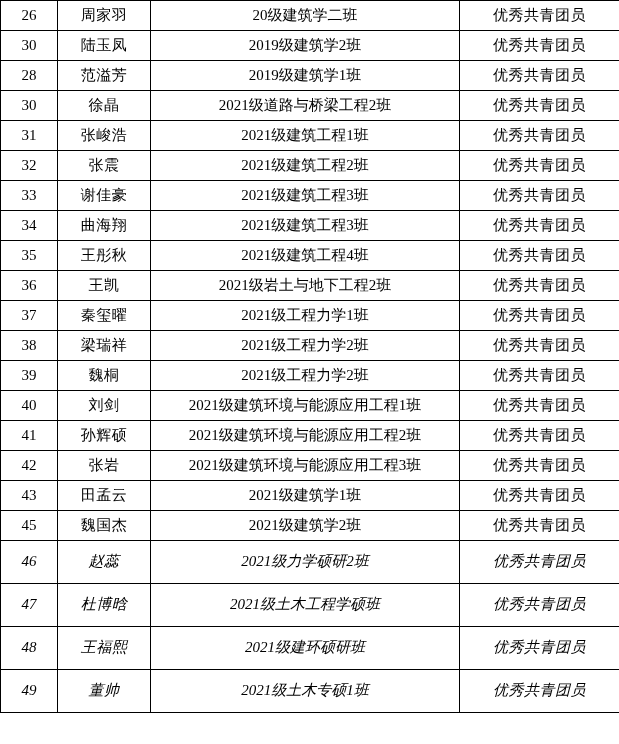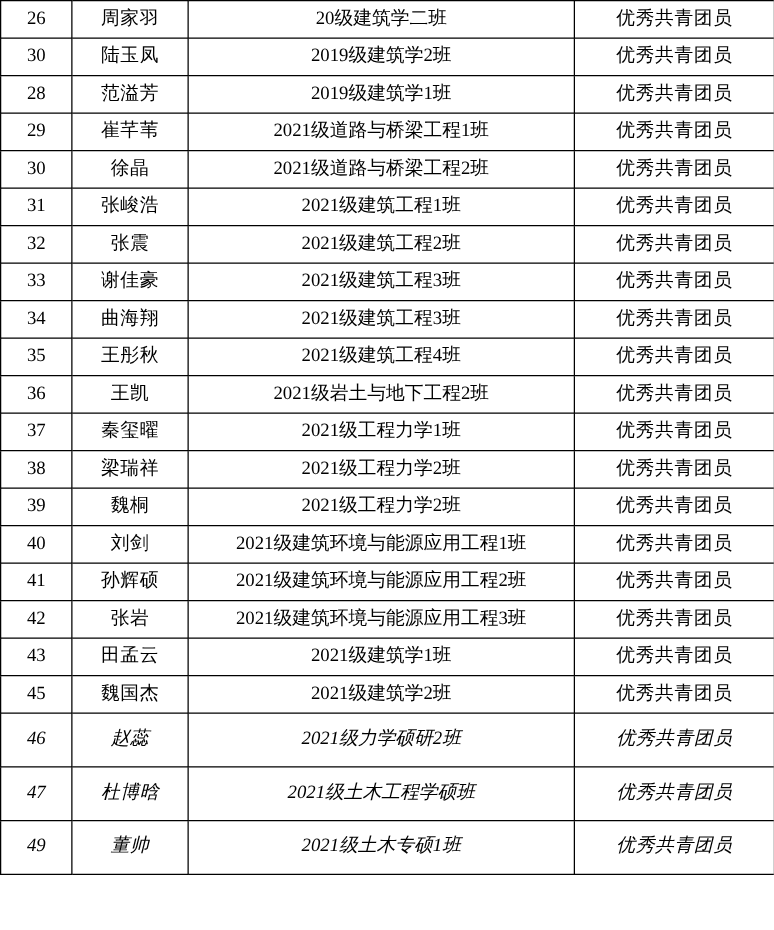--- a/index.html
+++ b/index.html
@@ -73,26 +73,20 @@
           <td class="cell-class">2019级建筑学2班</td>
           <td class="cell-honor">优秀共青团员</td>
         </tr>
         <tr class="row-normal">
           <td class="cell-index">28</td>
           <td class="cell-name">范溢芳</td>
           <td class="cell-class">2019级建筑学1班</td>
           <td class="cell-honor">优秀共青团员</td>
         </tr>
         <tr class="row-normal">
-          <td class="cell-index">29</td>
-          <td class="cell-name">崔芊苇</td>
-          <td class="cell-class">2021级道路与桥梁工程1班</td>
-          <td class="cell-honor">优秀共青团员</td>
-        </tr>
-        <tr class="row-normal">
           <td class="cell-index">30</td>
           <td class="cell-name">徐晶</td>
           <td class="cell-class">2021级道路与桥梁工程2班</td>
           <td class="cell-honor">优秀共青团员</td>
         </tr>
         <tr class="row-normal">
           <td class="cell-index">31</td>
           <td class="cell-name">张峻浩</td>
           <td class="cell-class">2021级建筑工程1班</td>
           <td class="cell-honor">优秀共青团员</td>
@@ -181,20 +175,26 @@
           <td class="cell-class">2021级力学硕研2班</td>
           <td class="cell-honor">优秀共青团员</td>
         </tr>
         <tr class="row-tall">
           <td class="cell-index">47</td>
           <td class="cell-name">杜博晗</td>
           <td class="cell-class">2021级土木工程学硕班</td>
           <td class="cell-honor">优秀共青团员</td>
         </tr>
         <tr class="row-tall">
+          <td class="cell-index">48</td>
+          <td class="cell-name">王福熙</td>
+          <td class="cell-class">2021级建环硕研班</td>
+          <td class="cell-honor">优秀共青团员</td>
+        </tr>
+        <tr class="row-tall">
           <td class="cell-index">49</td>
           <td class="cell-name">董帅</td>
           <td class="cell-class">2021级土木专硕1班</td>
           <td class="cell-honor">优秀共青团员</td>
         </tr>
       </tbody>
   </table>
 </div>
 
 </body></html>

